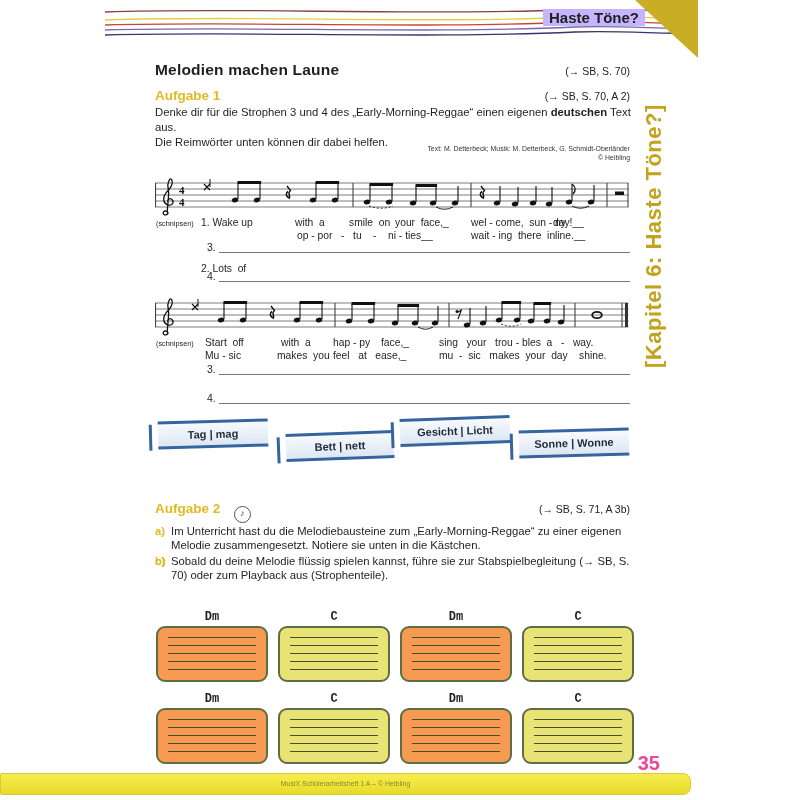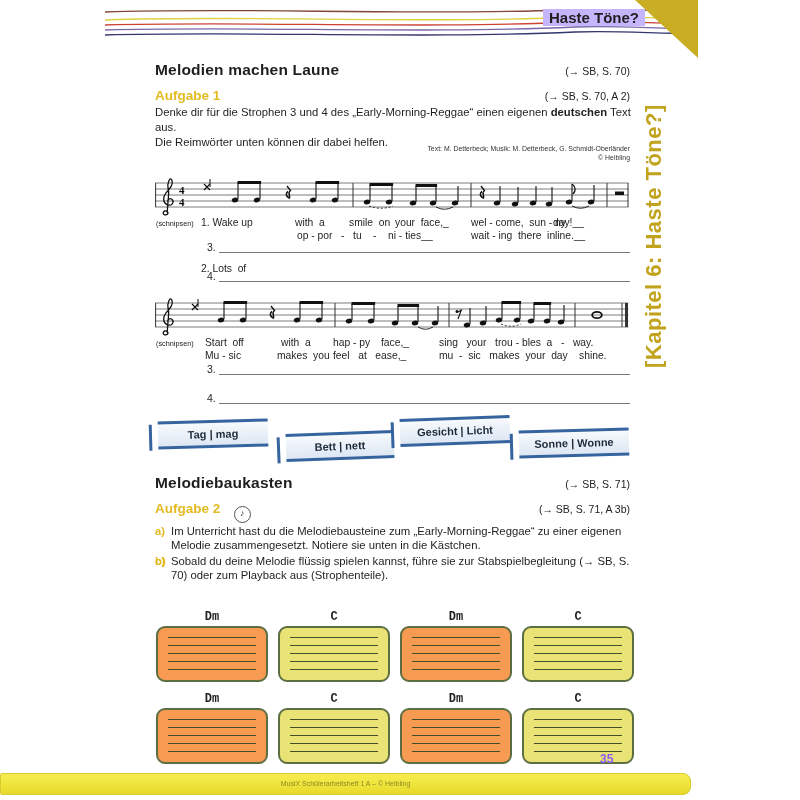--- a/index.html
+++ b/index.html
@@ -34,21 +34,21 @@
   .chord-label{text-align:center;font-size:12px;font-weight:bold;height:16px;font-family:Liberation Mono, monospace;}
   .chord-box{height:56px;border:2px solid var(--boxborder);border-radius:9px;box-sizing:border-box;}
   .chord-box.dm{background:var(--dm);}
   .chord-box.c{background:var(--cy);}
   .box-lines{height:33px;margin:9px 10px 0;
              background:repeating-linear-gradient(to bottom,#42502b 0,#42502b 1px,transparent 1px,transparent 8px);}
   .footer-bar{position:absolute;left:0;top:773px;width:691px;height:22px;
               background:linear-gradient(180deg,#f6ec52,var(--footer) 55%,#e6d92b);
               border:1px solid #d8cc2e;border-radius:2px 8px 8px 2px;box-sizing:border-box;}
   .imprint{font-size:7px;color:#8d8a28;text-align:center;line-height:20px;}
-  .pagenum{font-size:12px;font-weight:bold;color:#8b5cf6;text-align:left;}
+  .pagenum{font-size:20px;font-weight:bold;color:#ec4899;text-align:right;}
   .auf2-icon{display:inline-block;width:15px;height:15px;border:1.2px solid #555;border-radius:50%;
              margin-left:9px;vertical-align:-3px;text-align:center;line-height:13px;font-size:9px;color:#444;}
   .bold{font-weight:bold;}
 </style>
 </head>
 <body>
 
 <div class="page" style="--accent: #e3ba20; --chapter: #c2a31d; --red: #cf2e26; --chipblue: #36649f; --dm: #f79b53; --cy: #e9e274; --boxborder: #5d6e42; --footer: #efe43a;">
 
   <svg class="abs" style="left:105px;top:4px" width="592" height="40" viewBox="0 0 592 40">
@@ -248,24 +248,20 @@
     <span class="vlabel">3.</span>
     <span class="rule"></span>
   </div>
   <div class="blank" style="left:155px;top:392px;width:475px">
     <span class="vlabel">4.</span>
     <span class="rule"></span>
   </div>
 
   <div id="chips"></div>
 
-  <div class="abs row" style="left:155px;top:474px;width:475px">
-    <span class="sec-title">Melodiebaukasten</span>
-    <span class="ref">(→ SB, S. 71)</span>
-  </div>
 
   <div class="abs row" style="left:155px;top:499px;width:475px">
     <span>
       <span class="aufgabe">Aufgabe 2</span>
       <span class="auf2-icon">♪</span>
     </span>
     <span class="ref">(→ SB, S. 71, A 3b)</span>
   </div>
 
   <div class="abs" style="left:155px;top:524px;width:481px">

